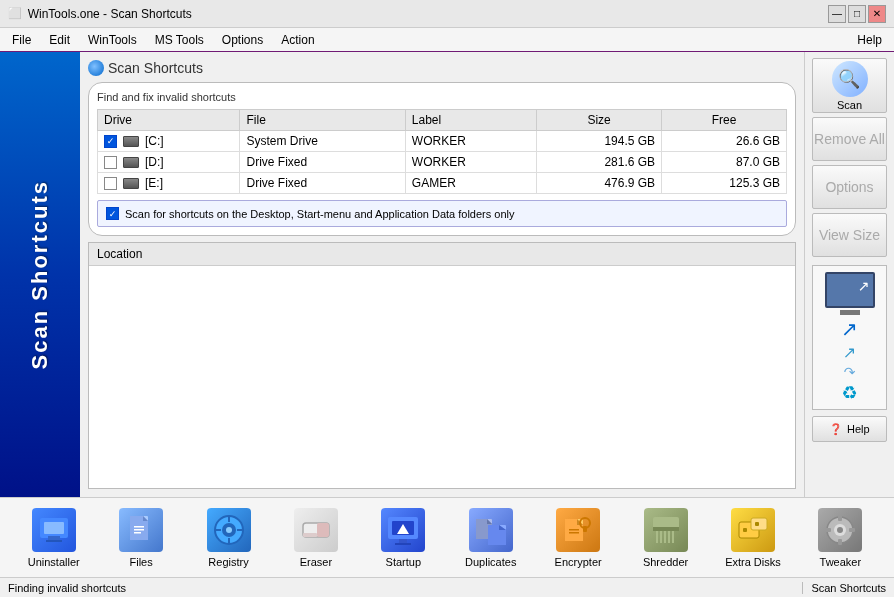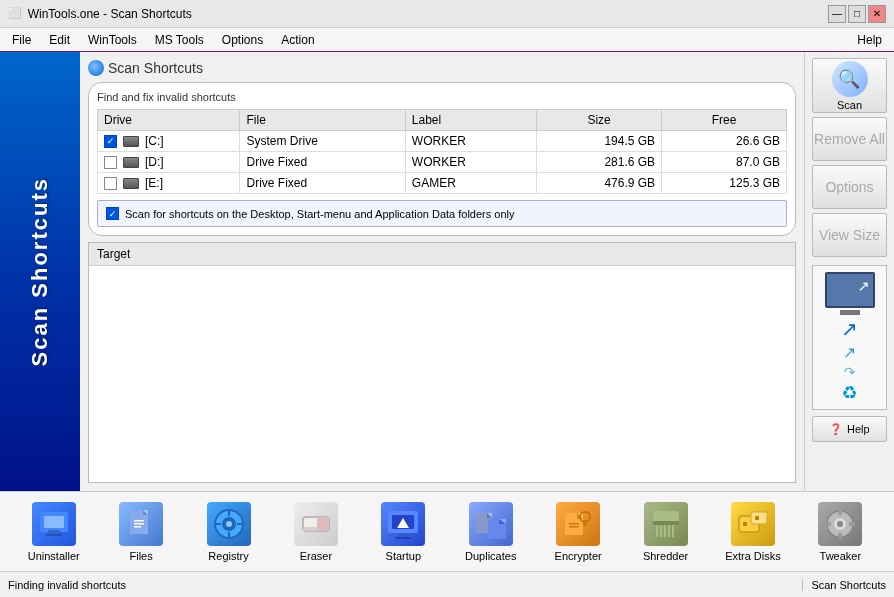--- a/index.html
+++ b/index.html
@@ -71,21 +71,21 @@
     .recycle-icon { font-size: 18px; color: #0099cc; }
 
     #help-btn { width: 75px; height: 26px; border: 1px solid #bbb; background: linear-gradient(180deg, #fafafa, #e0e0e0); cursor: pointer; border-radius: 2px; display: flex; align-items: center; justify-content: center; gap: 4px; font-size: 11px; margin-top: 2px; }
 
     
     #bottom-toolbar { height: 80px; background: #f5f5f5; border-top: 1px solid #ccc; display: flex; align-items: center; padding: 4px 20px; gap: 20px; overflow: hidden; }
     .tool-item { width: 76px; height: 70px; display: flex; flex-direction: column; align-items: center; justify-content: center; gap: 4px; cursor: pointer; border-radius: 3px; padding: 4px; font-size: 11px; text-align: center; }
     .tool-icon { width: 44px; height: 44px; display: flex; align-items: center; justify-content: center; border-radius: 4px; }
 
     
-    #statusbar { height: 26px; background: #f0f0f0; border-top: 1px solid #ccc; display: flex; align-items: center; padding: 0; font-size: 11px; }
+    #statusbar { height: 20px; background: #f0f0f0; border-top: 1px solid #ccc; display: flex; align-items: center; padding: 0; font-size: 11px; }
     .status-left { flex: 1; padding: 0 8px; border-right: 1px solid #bbb; }
     .status-right { padding: 0 8px; }
 
     
     .cb { width: 13px; height: 13px; border: 1px solid #888; background: white; display: inline-flex; align-items: center; justify-content: center; cursor: pointer; }
     .cb.checked { background: #0055dd; border-color: #0044cc; }
     .cb.checked::after { content: '✓'; color: white; font-size: 9px; }
 
     
     .icon-uninstaller { background: linear-gradient(135deg, #4488ff, #2255dd); }
@@ -196,21 +196,21 @@
       </table>
 
       <div id="scan-checkbox-row">
         <div class="cb checked"></div>
         <span>Scan for shortcuts on the Desktop, Start-menu and Application Data folders only</span>
       </div>
     </div>
 
     <div id="results-panel">
       <div id="results-header">
-        <span class="results-col" style="flex:1.5">Target</span>
+        <span class="results-col" style="flex:2.5">Location</span>
       </div>
       <div id="results-body"></div>
     </div>
 
   </div>
 
   <div id="right-panel">
 
     <div id="scan-btn">
       <div class="scan-icon-large">🔍</div>

